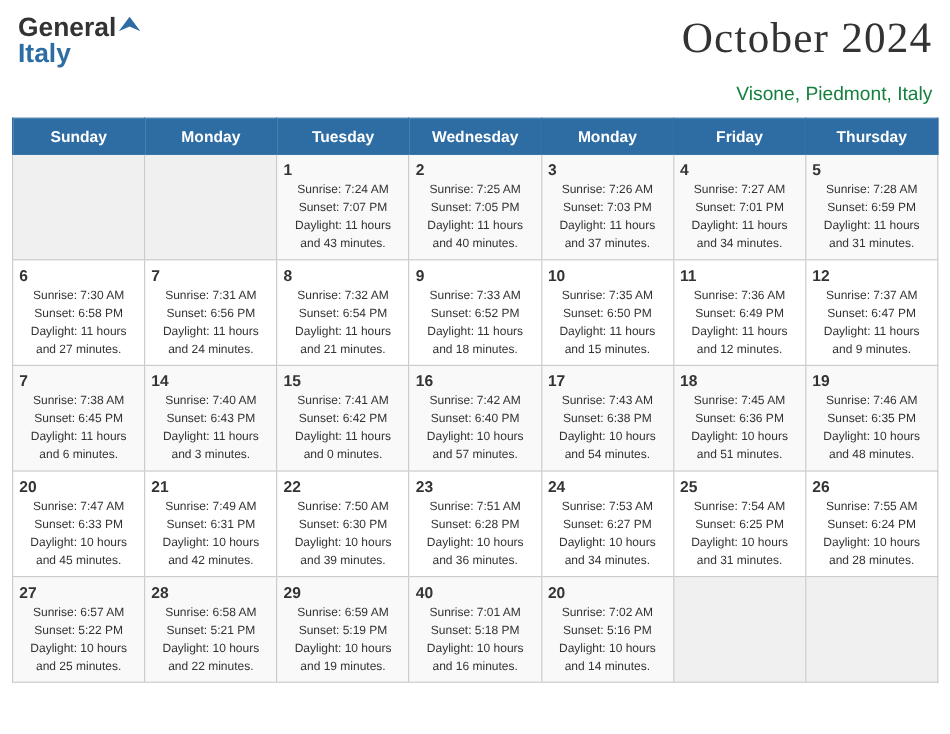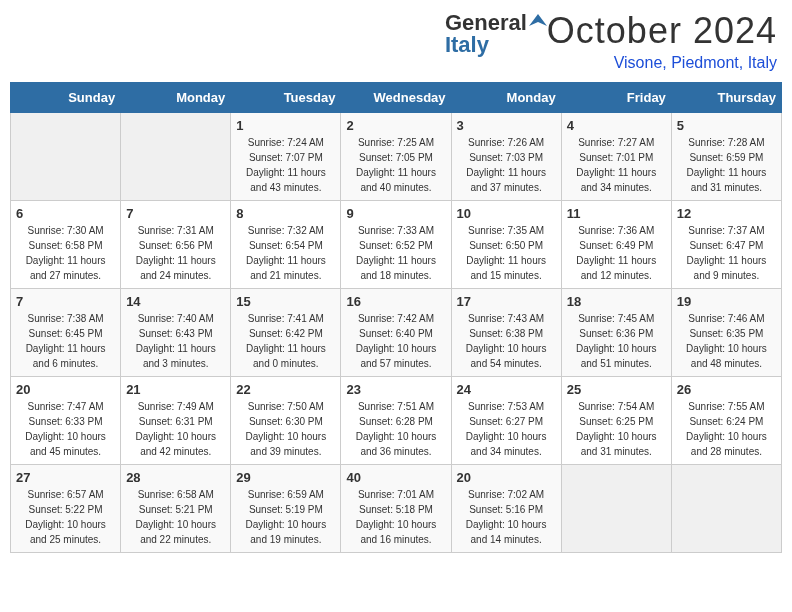--- a/index.html
+++ b/index.html
@@ -5,58 +5,60 @@
     * { box-sizing: border-box; margin: 0; padding: 0; }
     body {
       font-family: Arial, sans-serif;
       background: #fff;
       width: 792px;
       min-height: 612px;
       padding: 10px;
     }
     .header {
       display: flex;
-      justify-content: flex-end;
+      justify-content: space-between;
       align-items: flex-start;
       margin-bottom: 10px;
       padding: 0 5px;
+      gap: 12px;
     }
     .logo {
       display: flex;
       flex-direction: column;
       align-items: flex-start;
     }
     .logo-general { color: #333; }
     .logo-blue { color: #2e6da4; }
     .title-block {
       text-align: right;
     }
     .month-title {
       font-size: 36px;
       font-weight: 300;
       color: #333;
       letter-spacing: 1px;
+      font-family: Liberation Serif, serif;
     }
     .subtitle {
       font-size: 16px;
-      color: #1d4ed8;
-      margin-top: 2px;
+      color: #15803d;
+      margin-top: 18px;
     }
     table {
       width: 100%;
       border-collapse: collapse;
       table-layout: fixed;
     }
     thead tr th {
       background-color: #2e6da4;
       color: #fff;
       font-size: 13px;
       font-weight: bold;
       padding: 7px 5px;
-      text-align: right;
+      text-align: center;
       border: 1px solid #2e6da4;
     }
     tbody tr td {
       border: 1px solid #ccc;
       vertical-align: top;
       padding: 5px;
       font-size: 10.5px;
       color: #333;
       height: 80px;
       background: #fff;

